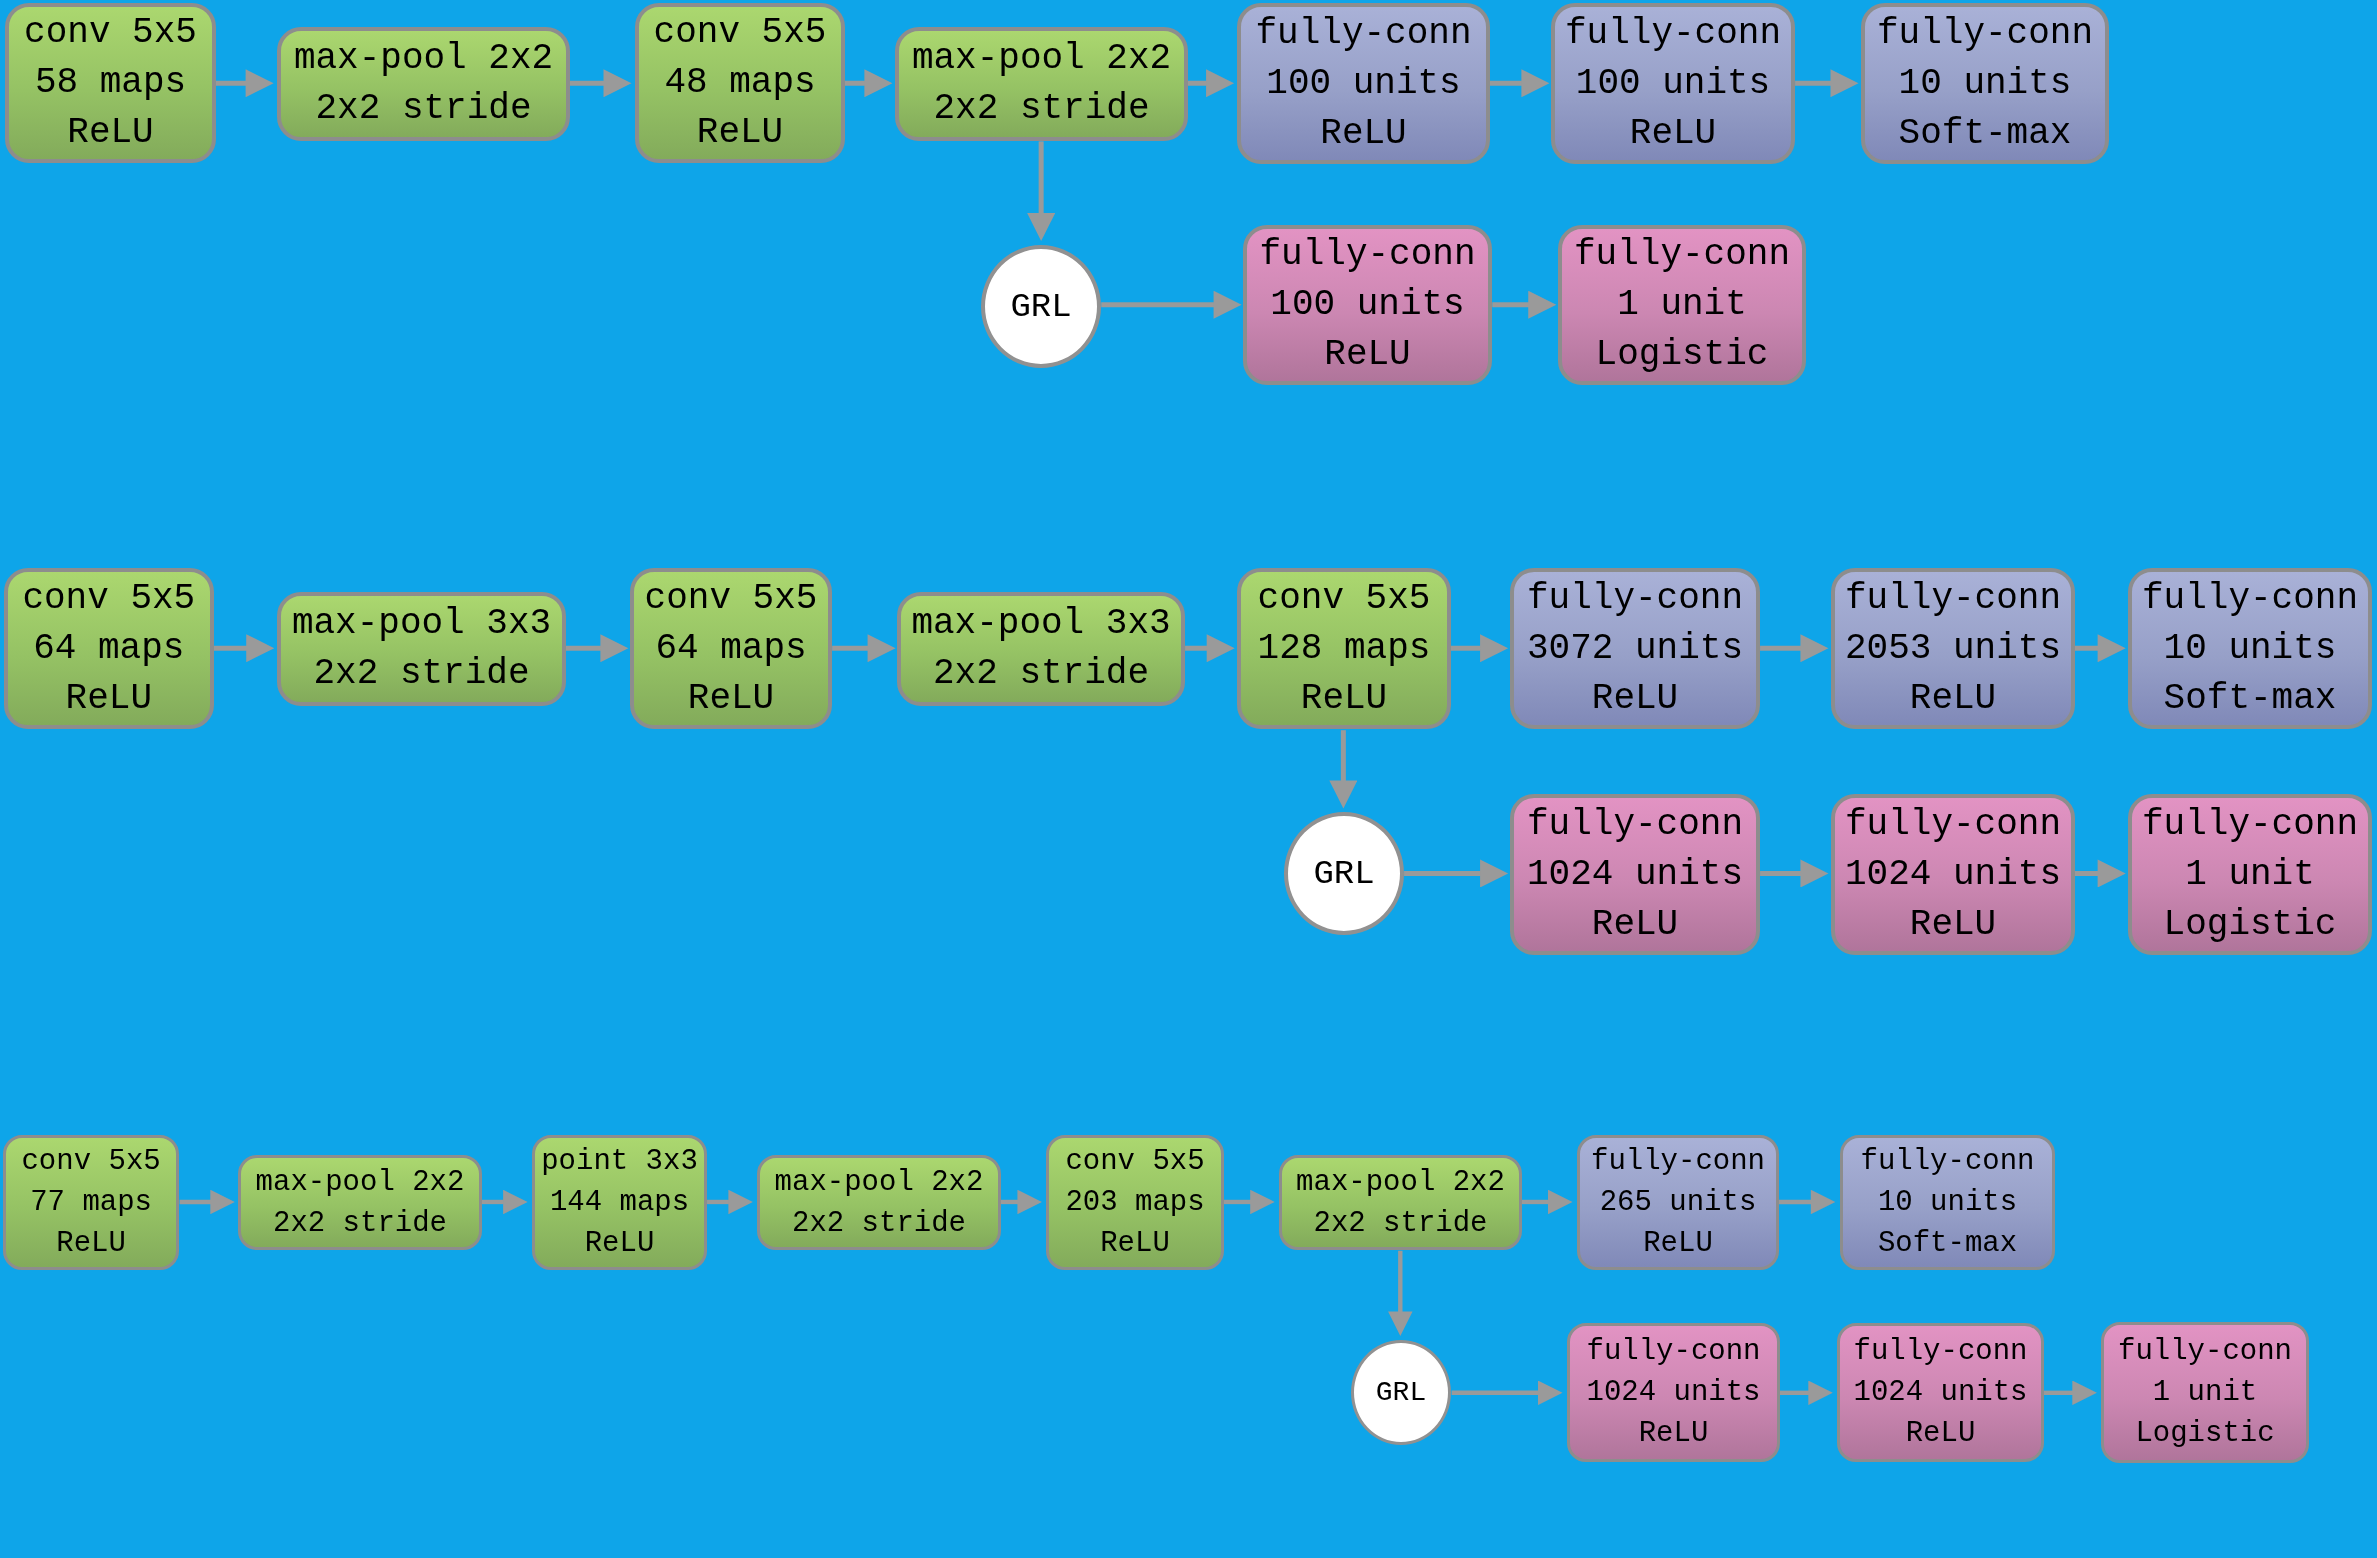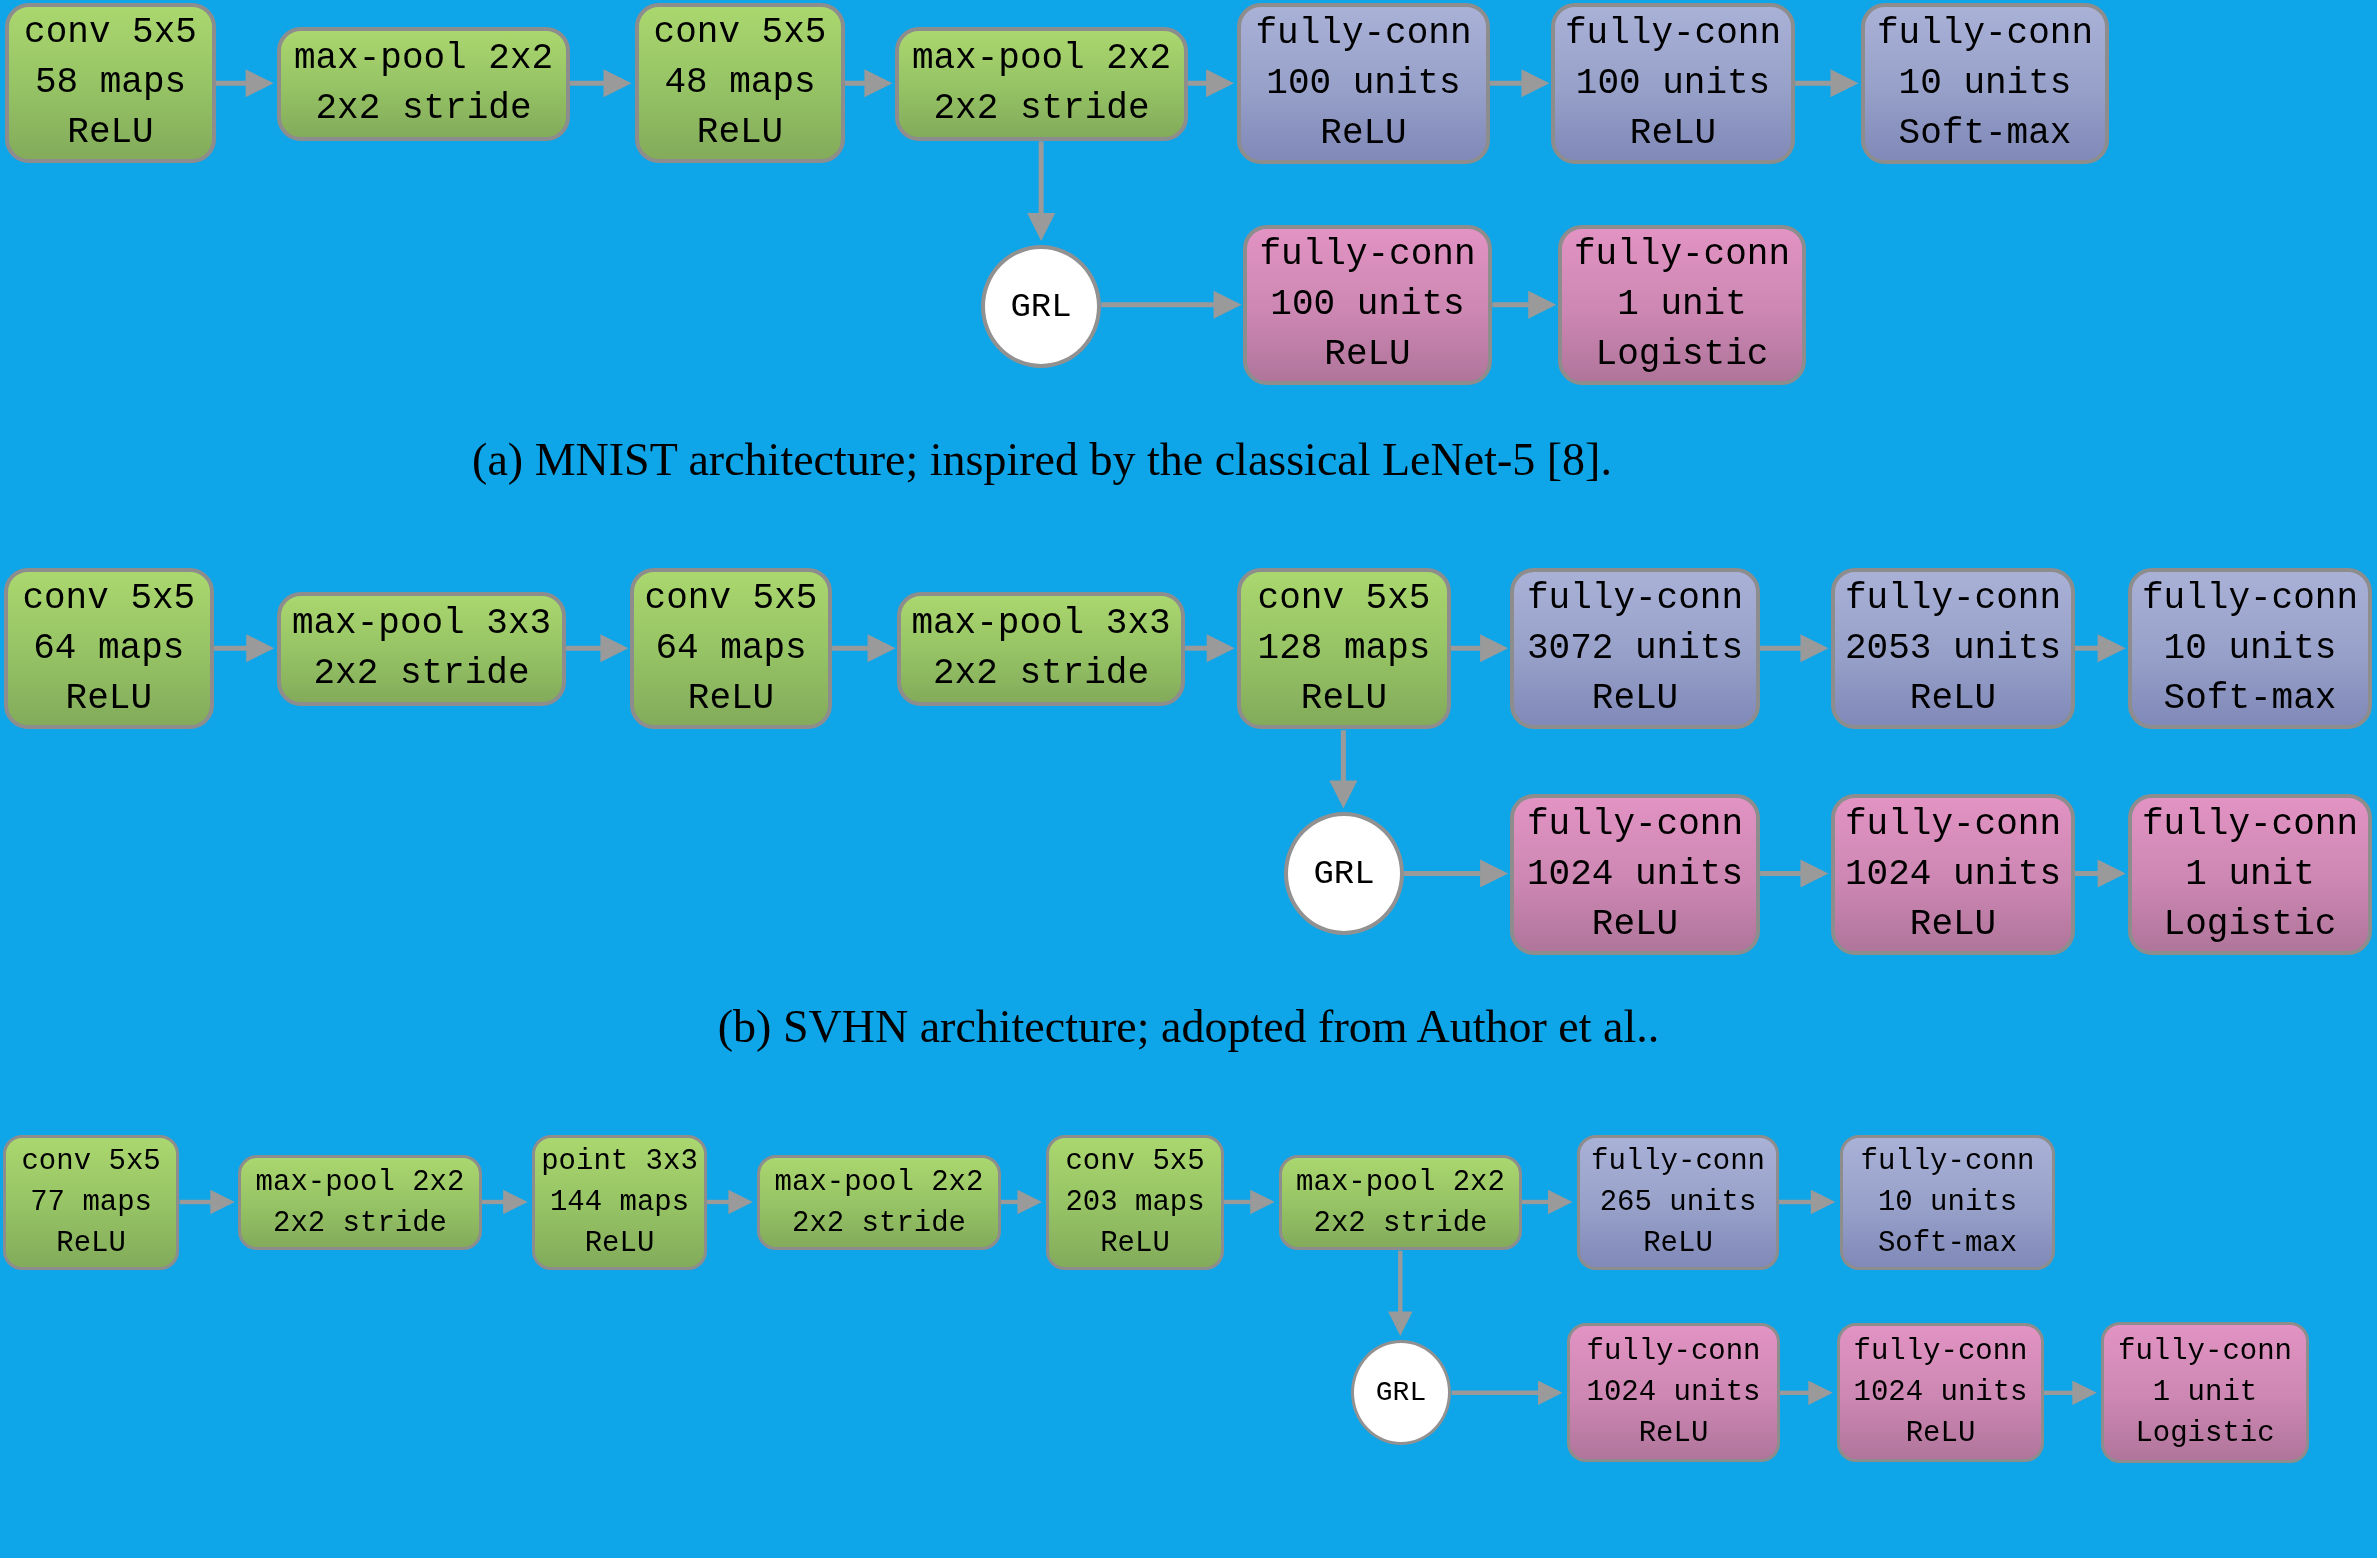--- a/index.html
+++ b/index.html
@@ -120,21 +120,20 @@
   <div class="box pink big" style="left:1243px;top:225px;width:249px;height:160px">
     <div>fully-conn</div>
     <div>100 units</div>
     <div>ReLU</div>
   </div>
   <div class="box pink big" style="left:1558px;top:225px;width:248px;height:160px">
     <div>fully-conn</div>
     <div>1 unit</div>
     <div>Logistic</div>
   </div>
-  <div class="caption" style="left:0;top:433px;width:2084px">(a) MNIST architecture; inspired by the classical LeNet-5 [8].</div>
 
   <div class="box green big" style="left:3.8px;top:568px;width:210px;height:161px">
     <div>conv 5x5</div>
     <div>64 maps</div>
     <div>ReLU</div>
   </div>
   <div class="box green big" style="left:277px;top:592px;width:289px;height:114px">
     <div>max-pool 3x3</div>
     <div>2x2 stride</div>
   </div>
@@ -178,21 +177,20 @@
   <div class="box pink big" style="left:1831px;top:794px;width:244px;height:161px">
     <div>fully-conn</div>
     <div>1024 units</div>
     <div>ReLU</div>
   </div>
   <div class="box pink big" style="left:2128px;top:794px;width:244px;height:161px">
     <div>fully-conn</div>
     <div>1 unit</div>
     <div>Logistic</div>
   </div>
-  <div class="caption" style="left:0;top:1000px;width:2377px">(b) SVHN architecture; adopted from Author et al..</div>
 
   <div class="box green small" style="left:3.1px;top:1135px;width:176px;height:135px">
     <div>conv 5x5</div>
     <div>77 maps</div>
     <div>ReLU</div>
   </div>
   <div class="box green small" style="left:238px;top:1155px;width:244px;height:95px">
     <div>max-pool 2x2</div>
     <div>2x2 stride</div>
   </div>

